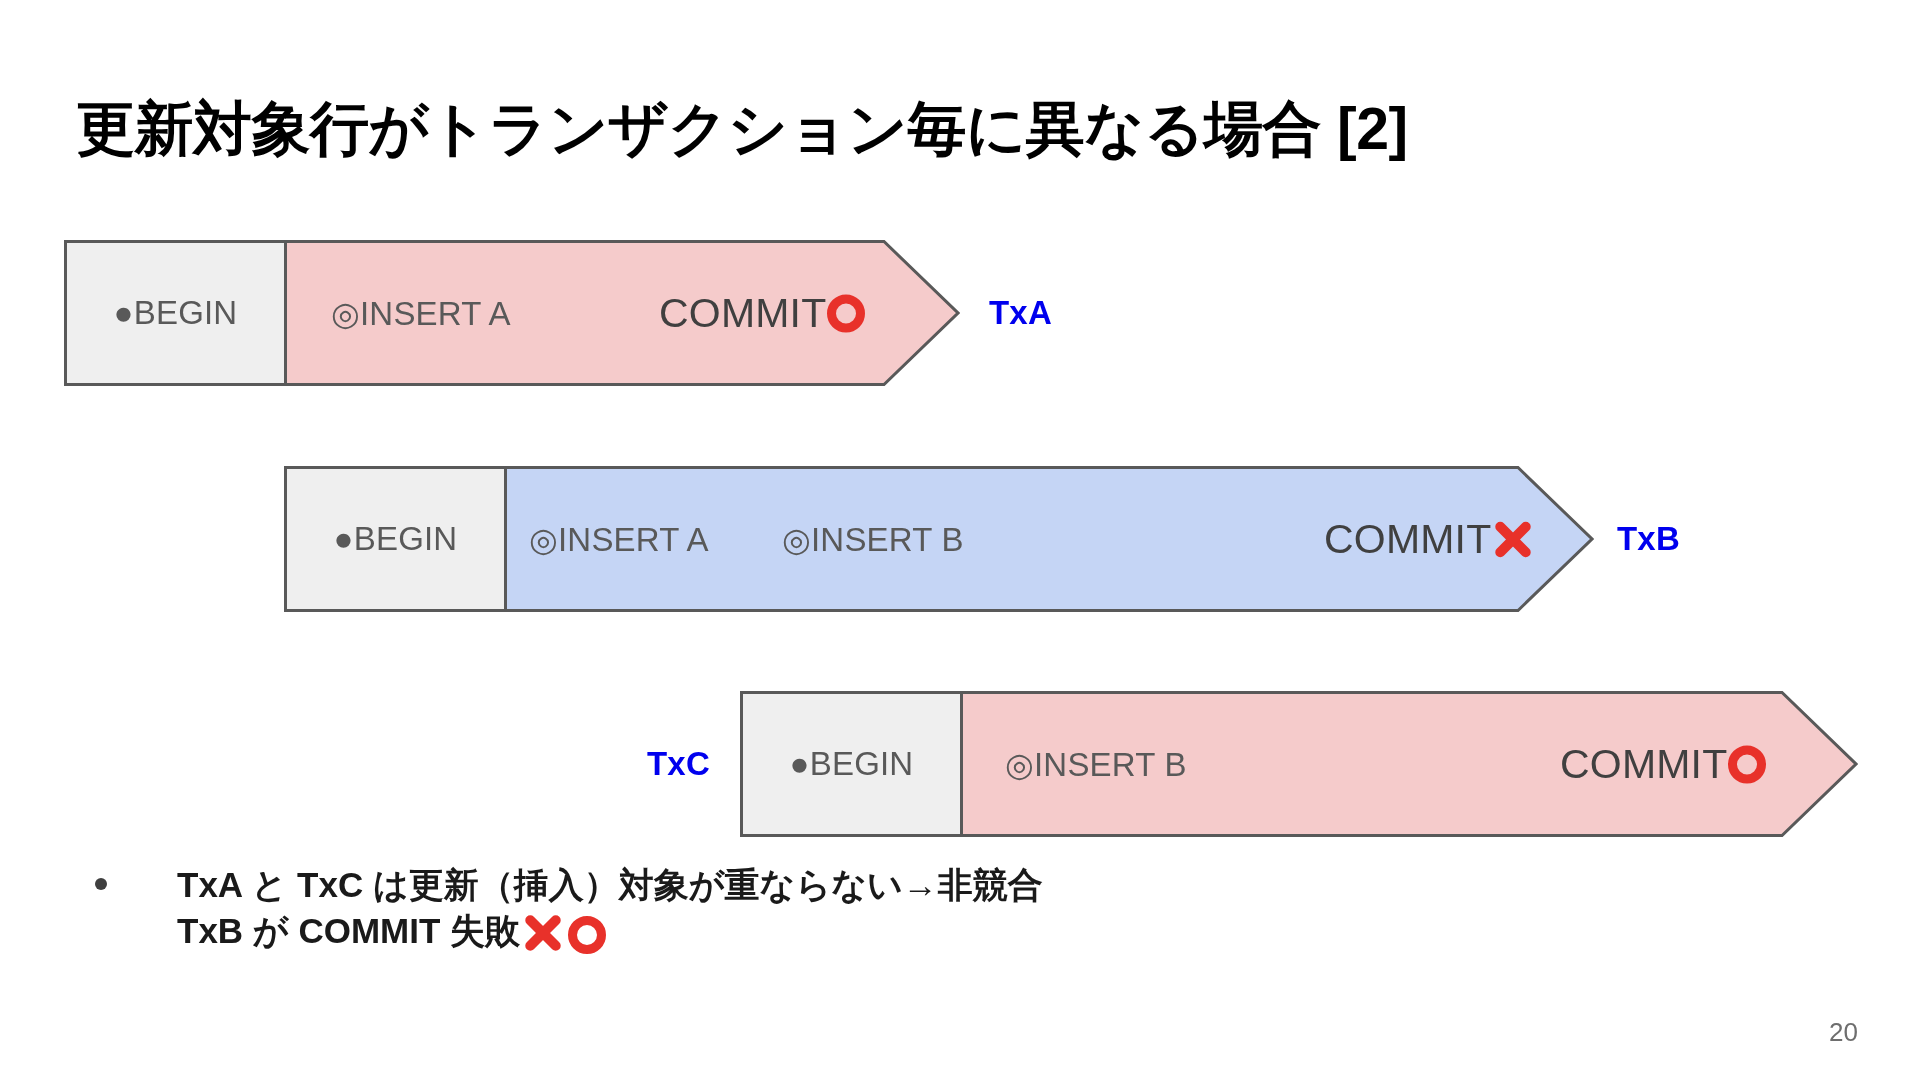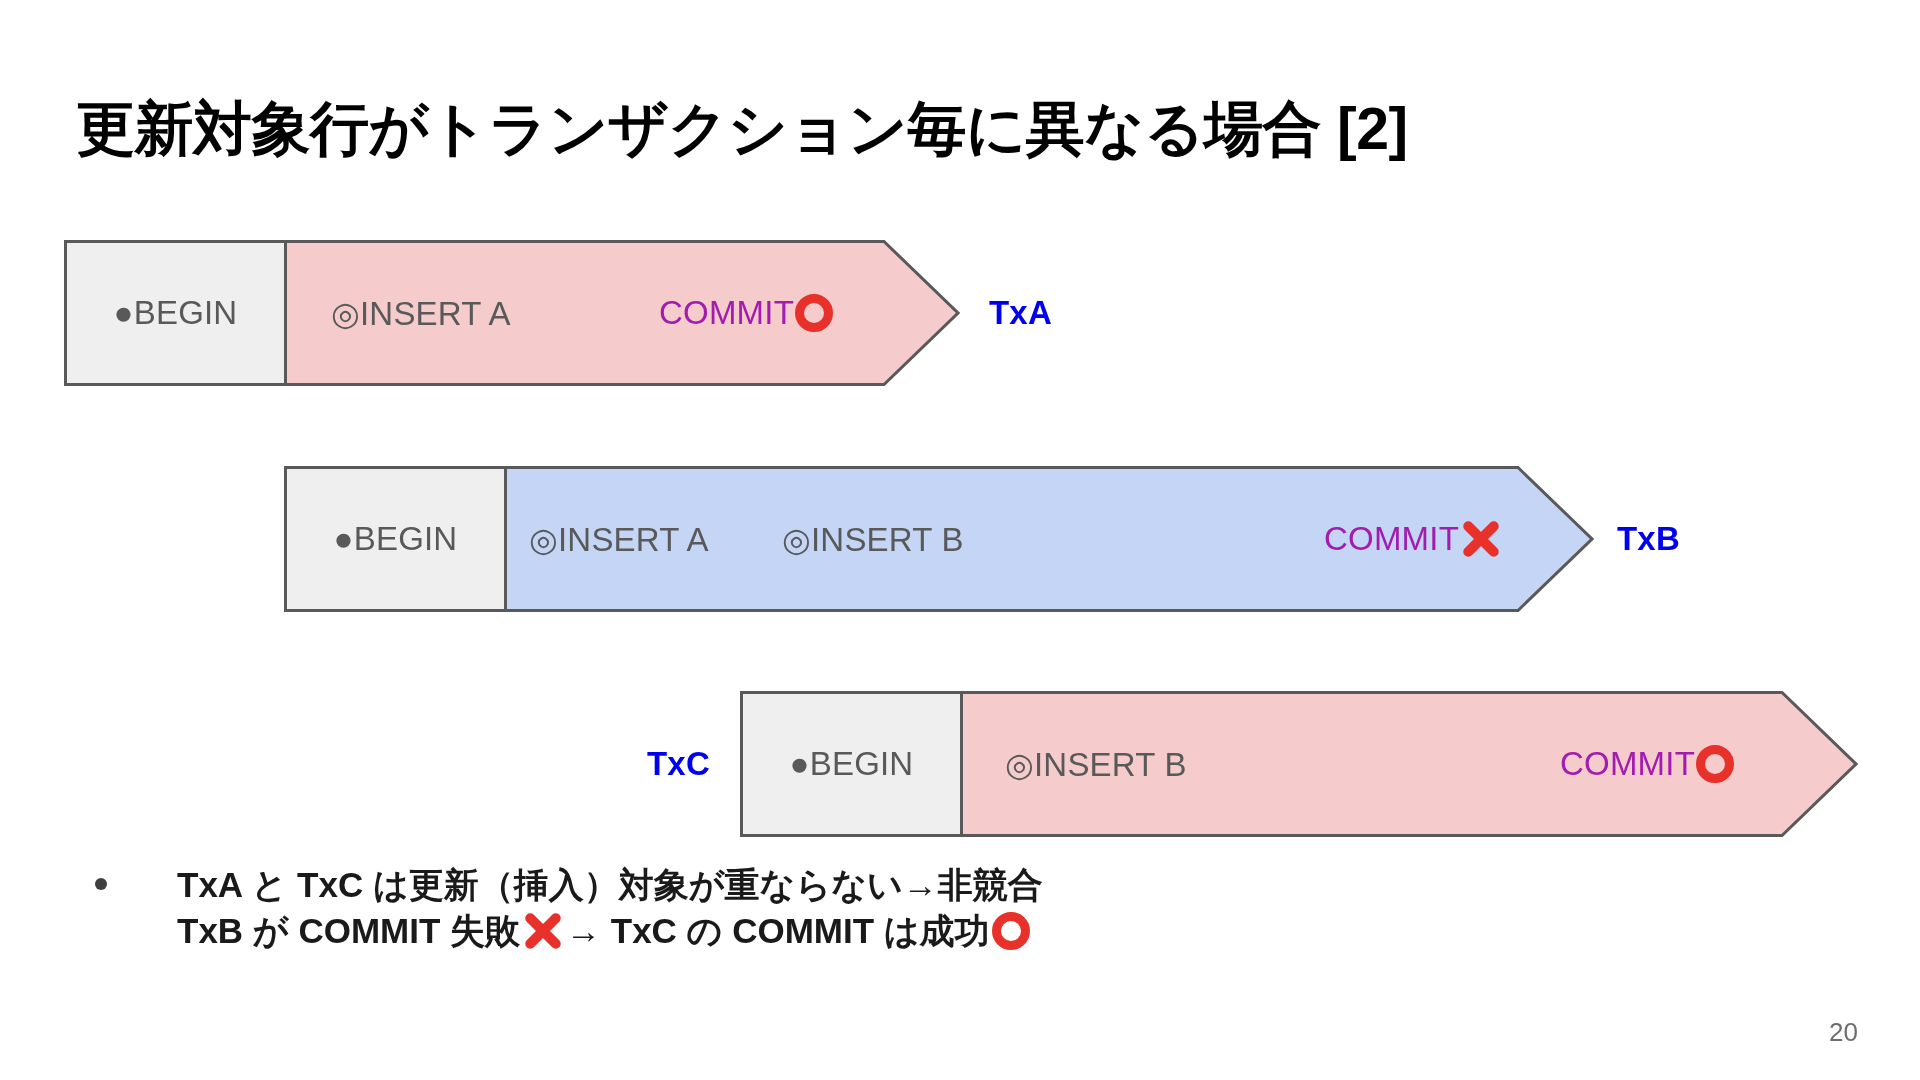--- a/index.html
+++ b/index.html
@@ -91,22 +91,22 @@
   }
   .commit-group {
     position: absolute;
     top: 50%;
     transform: translateY(-50%);
     display: flex;
     align-items: center;
     white-space: nowrap;
   }
   .commit-text {
-    font-size: 33px;
-    color: #a21caf;
+    font-size: 41px;
+    color: #404040;
     letter-spacing: 0.2px;
   }
 
   
   .mark-ok {
     display: inline-block;
     width: 38px;
     height: 38px;
     border: 9px solid #E8312A;
     border-radius: 50%;
@@ -167,21 +167,21 @@
   .bullet-lines {
     margin-left: 82px;
   }
   .bullet-line {
     font-size: 35px;
     font-weight: bold;
     color: #1A1A1A;
     white-space: nowrap;
     line-height: 1.32;
     display: flex;
-    align-items: center;
+    align-items: flex-end;
   }
   .bullet-line .mark-ok,
   .bullet-line .mark-ng {
     margin-left: 2px;
     margin-right: 2px;
   }
 
   
   #page-number {
     position: absolute;
@@ -271,19 +271,18 @@
 
 <div id="bullet-block">
   <span class="bullet-marker"></span>
   <div class="bullet-lines">
     <div class="bullet-line">
       <span>TxA と TxC は更新（挿入）対象が重ならない→非競合</span>
     </div>
     <div class="bullet-line">
       <span>TxB が COMMIT 失敗</span>
       <span class="mark-ng"></span>
-      <span>→ TxC の COMMIT は成功</span>
       <span class="mark-ok"></span>
     </div>
   </div>
 </div>
 
 <div id="page-number">20</div>
 
 </body></html>

